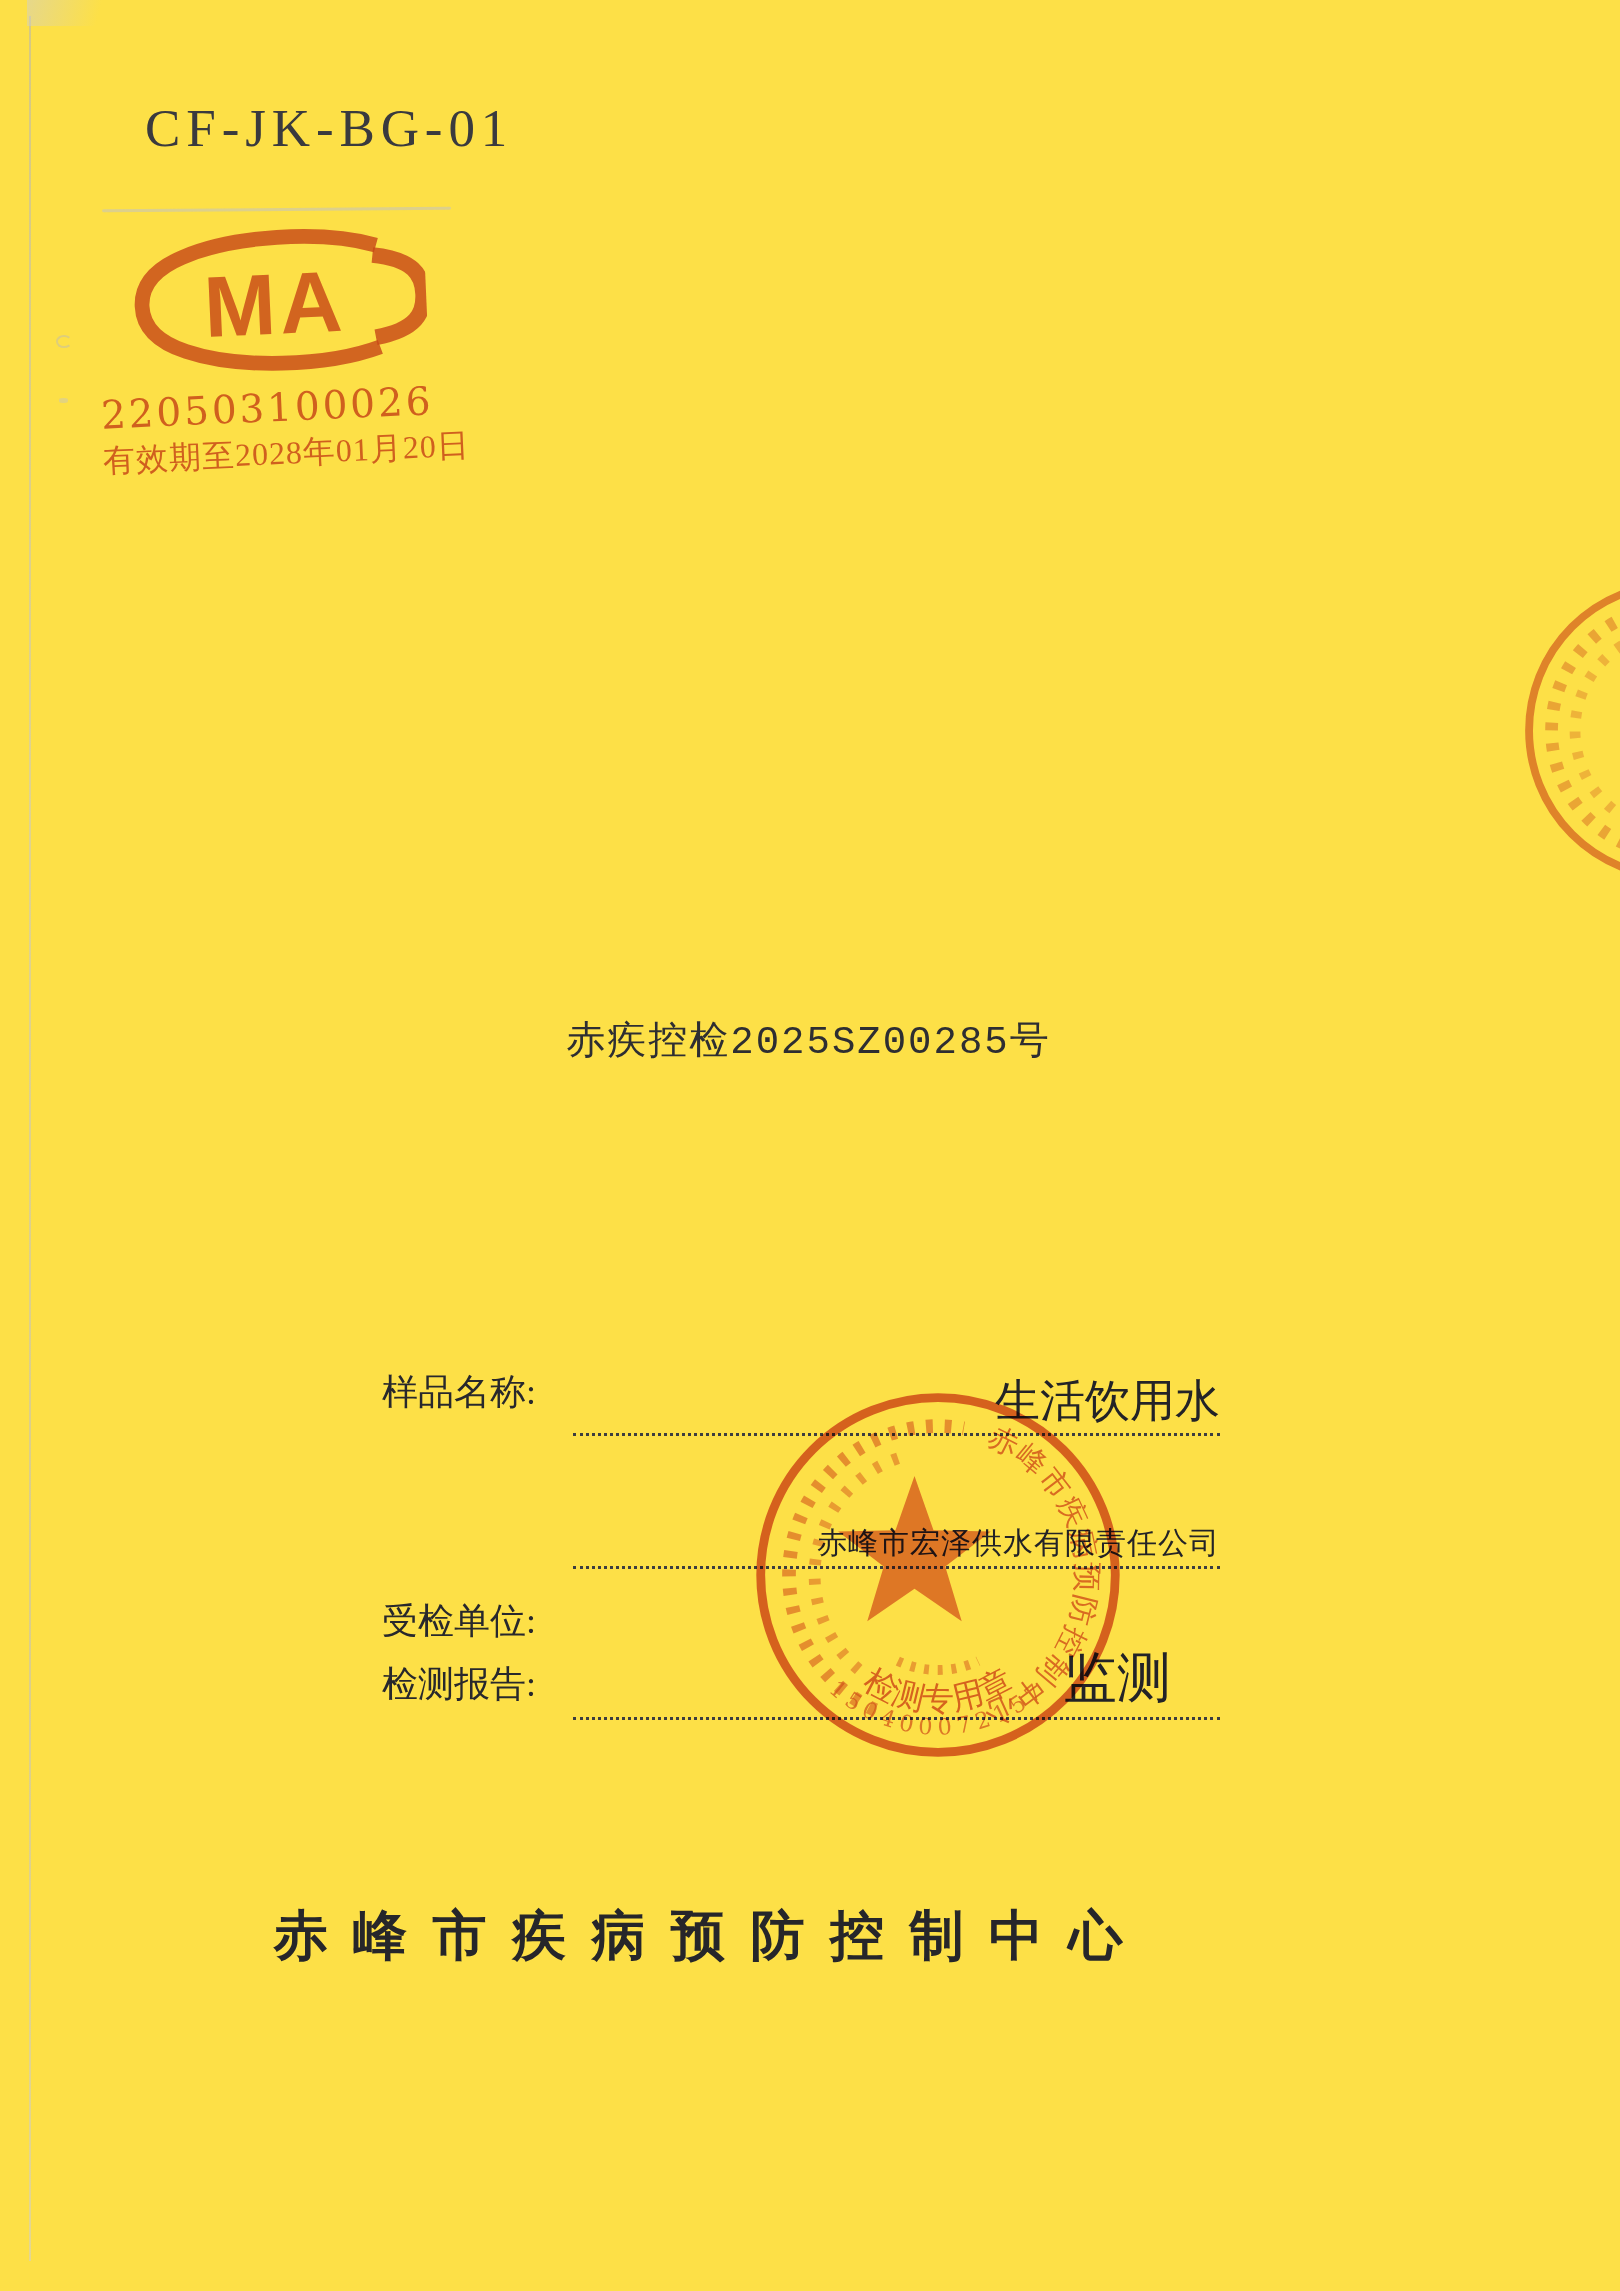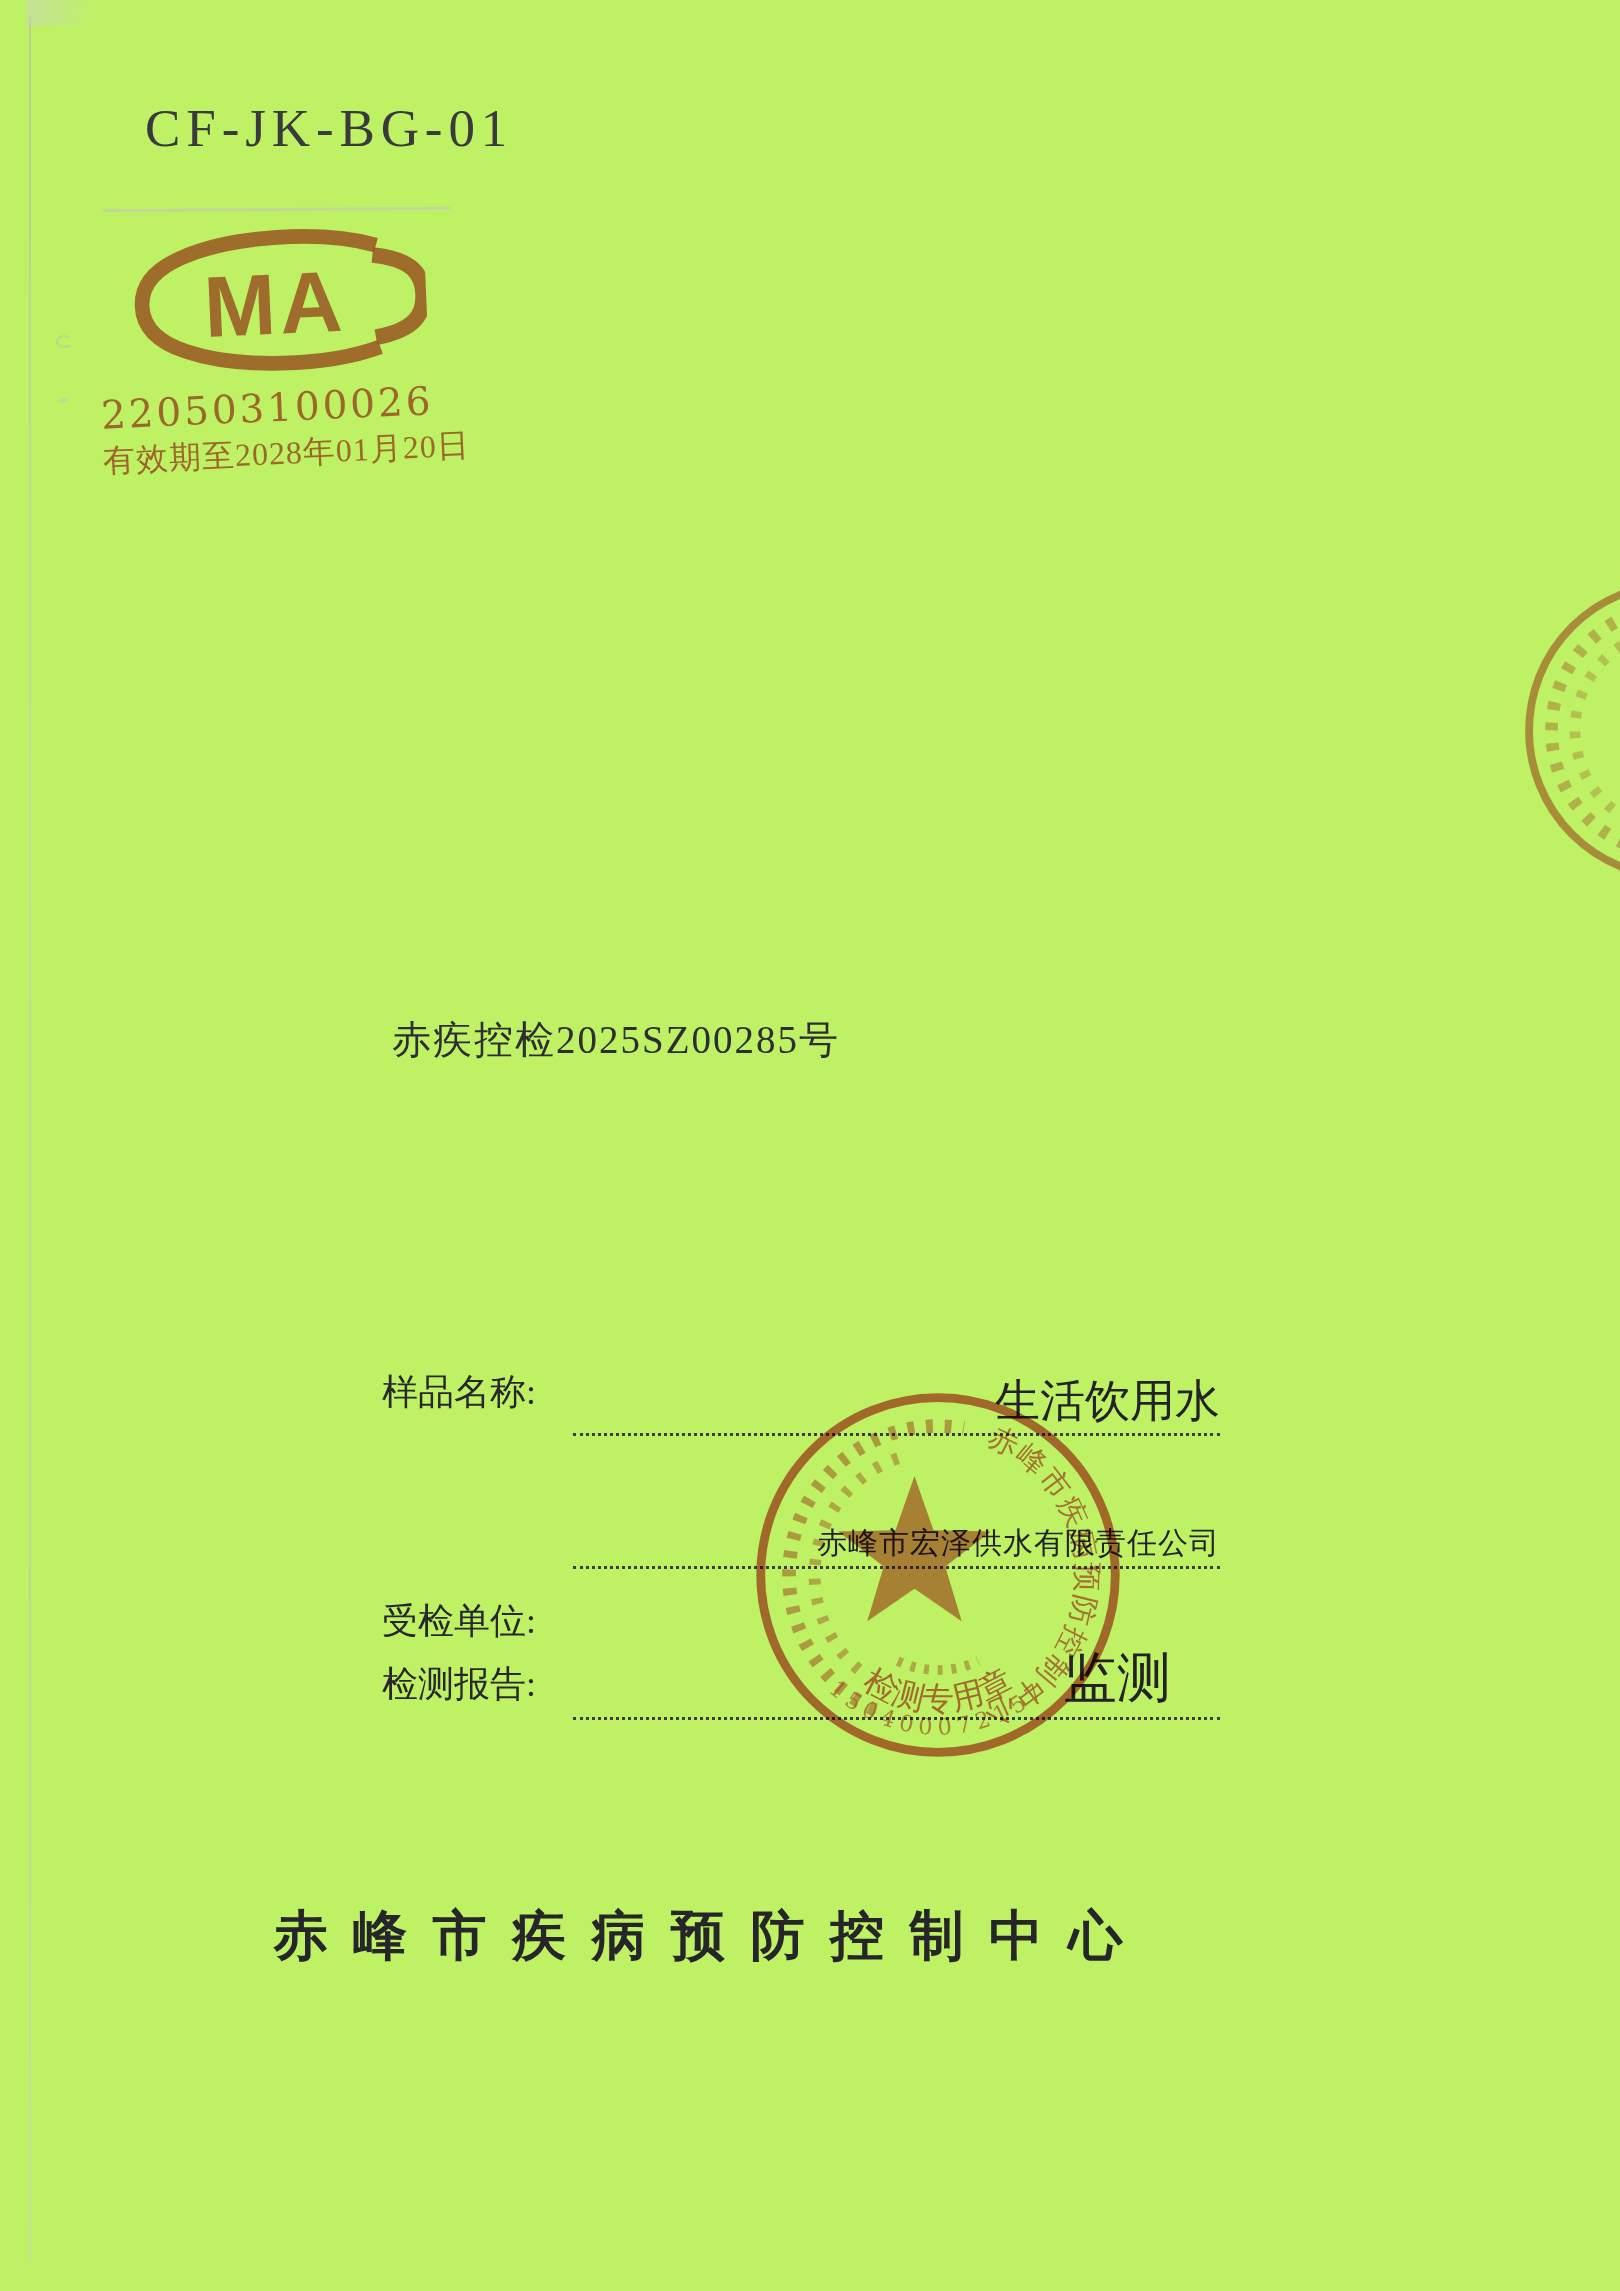--- a/index.html
+++ b/index.html
@@ -1,18 +1,18 @@
 <!DOCTYPE html>
 <html><head>
 <meta charset="utf-8">
 <style>
   html,body{margin:0;padding:0;background:#ddd;}
   .page{
     position:relative;width:1620px;height:2292px;margin:0 auto;
-    background:#bef264;overflow:hidden;
+    background:#fde047;overflow:hidden;
     font-family:"Liberation Serif","DejaVu Serif",serif;color:#28282c;
   }
   .abs{position:absolute;}
   
   .scan-edge-line{left:29px;top:15.7px;width:2px;height:2245px;
     background:linear-gradient(#b5b5b5,#c9c9c9 35%,#bfbfbf 70%,#cfcfcf);opacity:.55;}
   .scan-smudge{left:102px;top:208px;width:349px;height:2.9px;background:#c2c2c2;
     opacity:.55;border-radius:2px;transform:rotate(-.4deg);}
   .scan-corner{left:27.4px;top:0;width:94px;height:25.5px;
     background:linear-gradient(105deg,#cfcfcf,rgba(255,255,255,0) 75%);opacity:.5;}
@@ -25,22 +25,22 @@
   .cma{left:94px;top:233px;width:392px;transform:rotate(-2.5deg);transform-origin:19.6px 19.6px;
     mix-blend-mode:multiply;color:#cb5450;}
   .cma-logo{margin-left:31px;display:block;}
   .cma-num{font-size:39px;letter-spacing:2.9px;margin-top:9.8px;opacity:.85;white-space:nowrap;
     font-family:"DejaVu Serif",serif;}
   .cma-validity{font-size:32px;letter-spacing:1px;margin-top:2px;opacity:.85;white-space:nowrap;}
   
   .title{left:267px;top:667px;font-size:116px;font-weight:bold;letter-spacing:45px;
     color:#2c2c30;white-space:nowrap;text-shadow:0 0 1px rgba(44,44,48,.5);}
   
-  .report-no{left:392px;top:1013px;width:833px;text-align:left;font-size:39px;
-    letter-spacing:2px;color:#2e2e32;white-space:nowrap;}
+  .report-no{left:392px;top:1013px;width:833px;text-align:center;font-size:39px;
+    letter-spacing:2px;color:#2e2e32;white-space:nowrap;font-family:Liberation Mono, monospace;}
   
   .f-label{left:382px;font-size:36px;color:#28282c;white-space:nowrap;}
   .f-line{left:573px;width:647px;height:63px;border-bottom:3.9px dotted #3d3d40;
     display:flex;align-items:flex-end;justify-content:flex-end;}
   .f-value{margin-bottom:2px;color:#232327;white-space:nowrap;}
   .lab1{top:1368px;} .lab2{top:1597px;text-align:right;} .lab3{top:1660px;}
   .line1{top:1370px;} .line2{top:1503px;} .line3{top:1654px;}
   .val1{font-size:45px;} .val2{font-size:30px;letter-spacing:1px;}
   .val3{font-size:54px;transform:translateX(-49px);}
   

